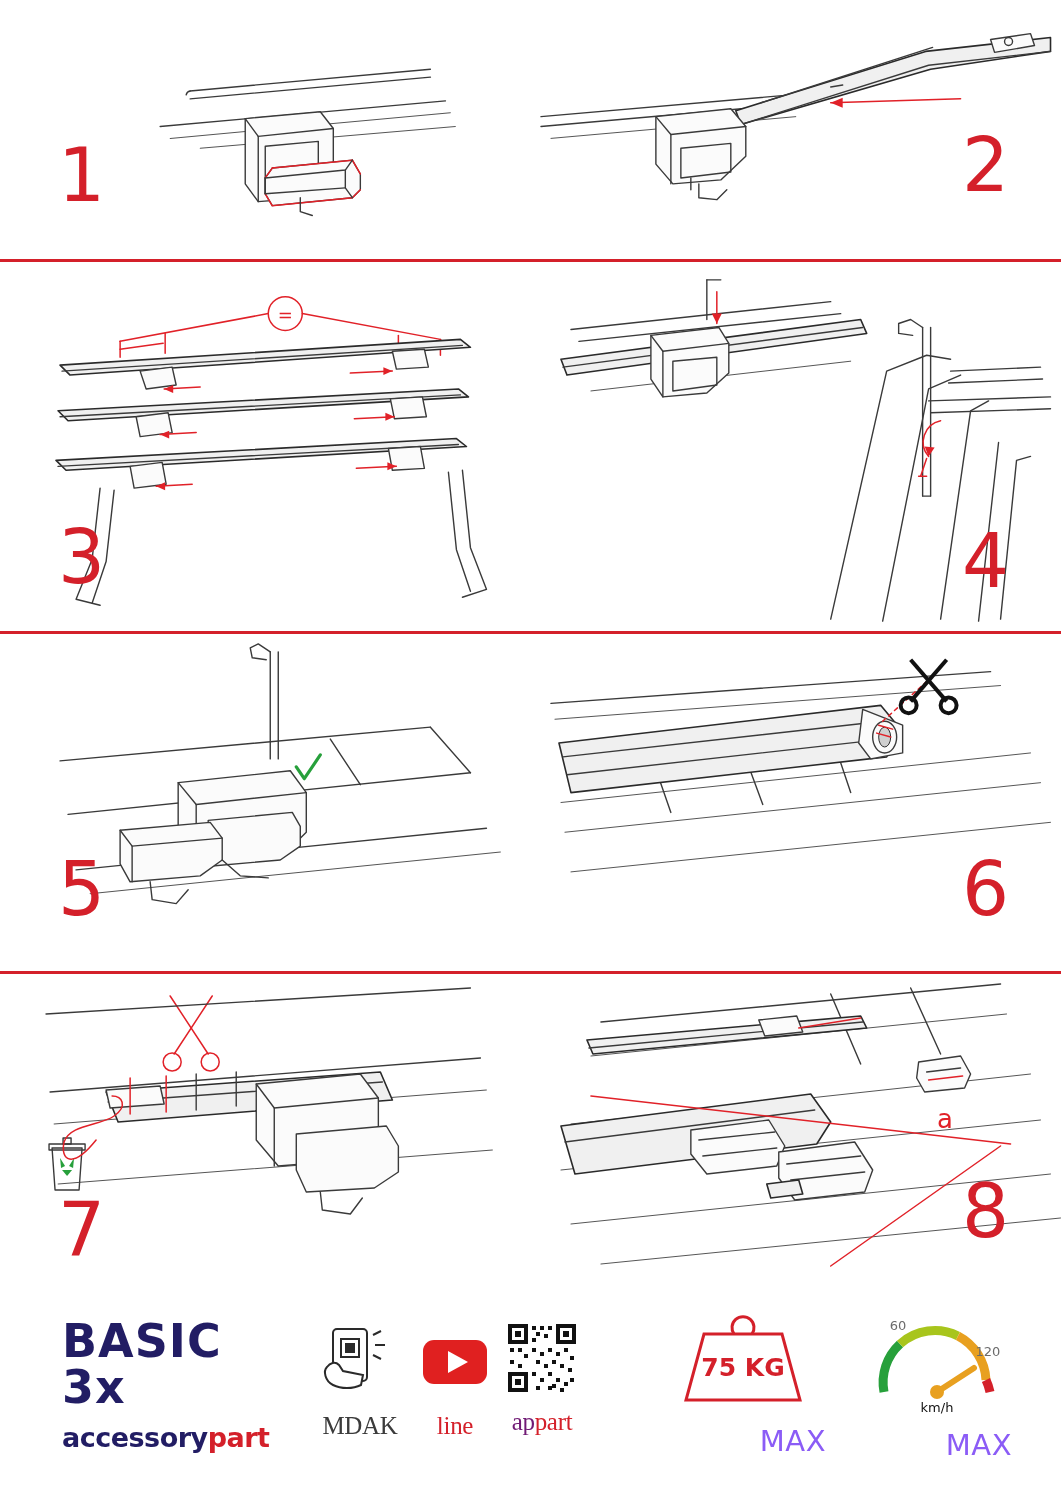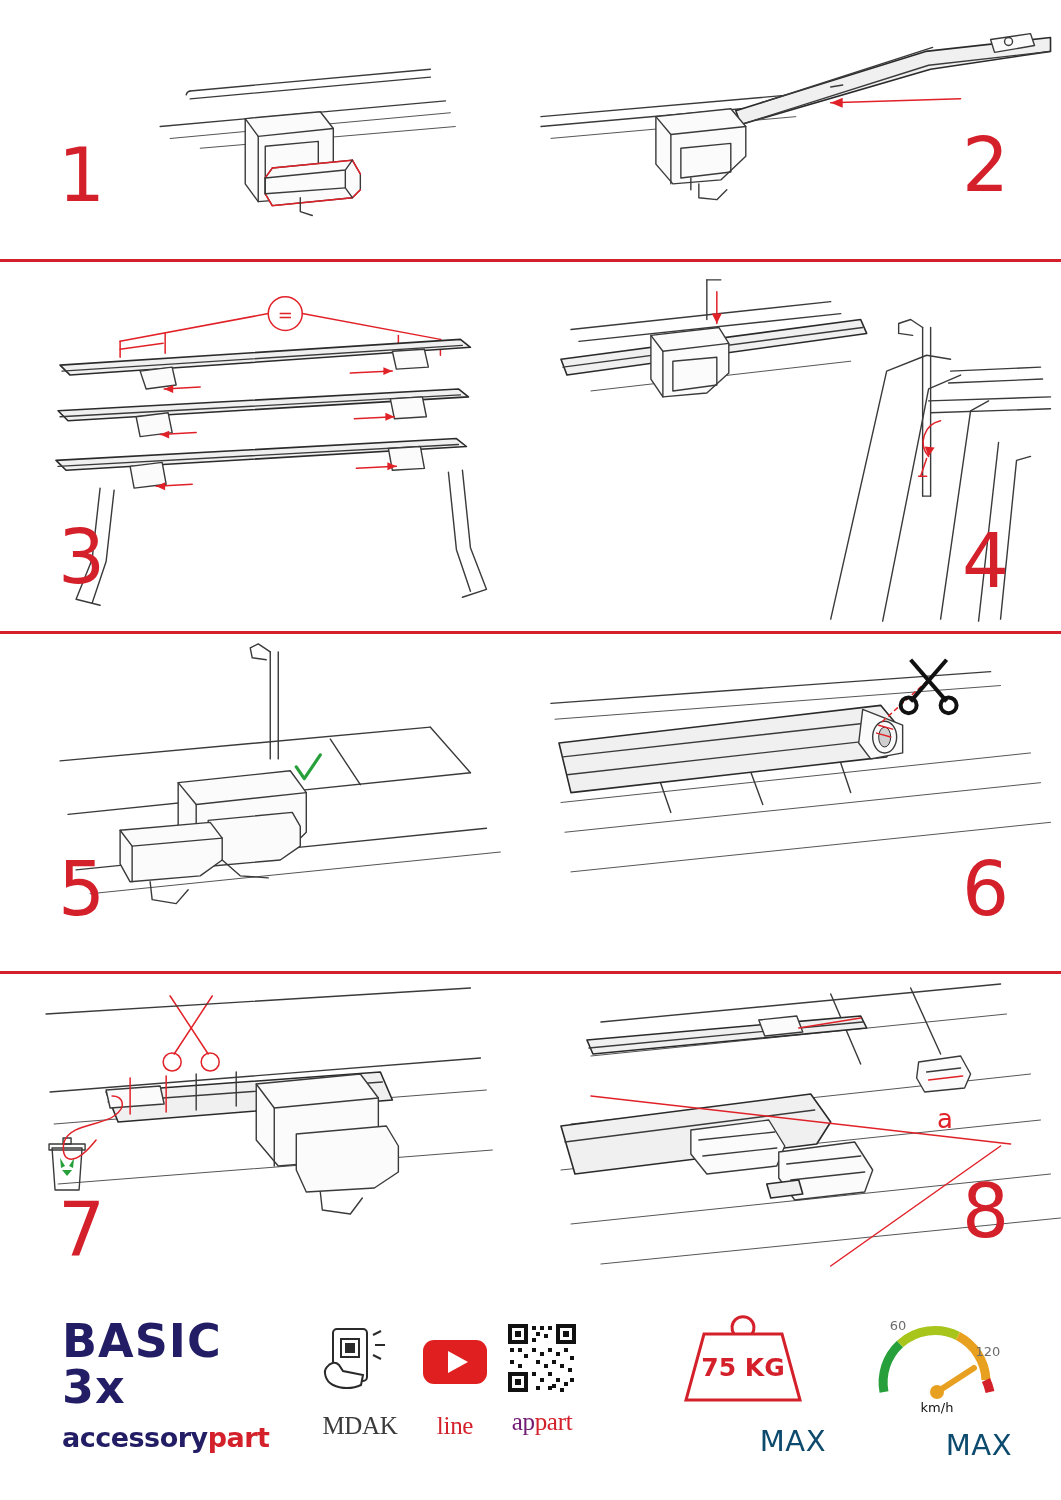--- a/index.html
+++ b/index.html
@@ -134,21 +134,21 @@
   .cap-apline .ap { color: #701a75; }
   .cap-apline .line { color: #d4202a; }
 
   .maxblock {
     position: absolute;
     text-align: right;
   }
   .maxblock .cap {
     font-family: "DejaVu Sans", sans-serif;
     font-size: 29px;
-    color: #0c4a6e;
+    color: #8b5cf6;
     margin-top: 6px;
     letter-spacing: 0.5px;
   }
   .weight-label {
     font-family: "DejaVu Sans", sans-serif;
     fill: #d4202a;
     font-size: 25px;
     font-weight: bold;
   }
   .kmh-label {

